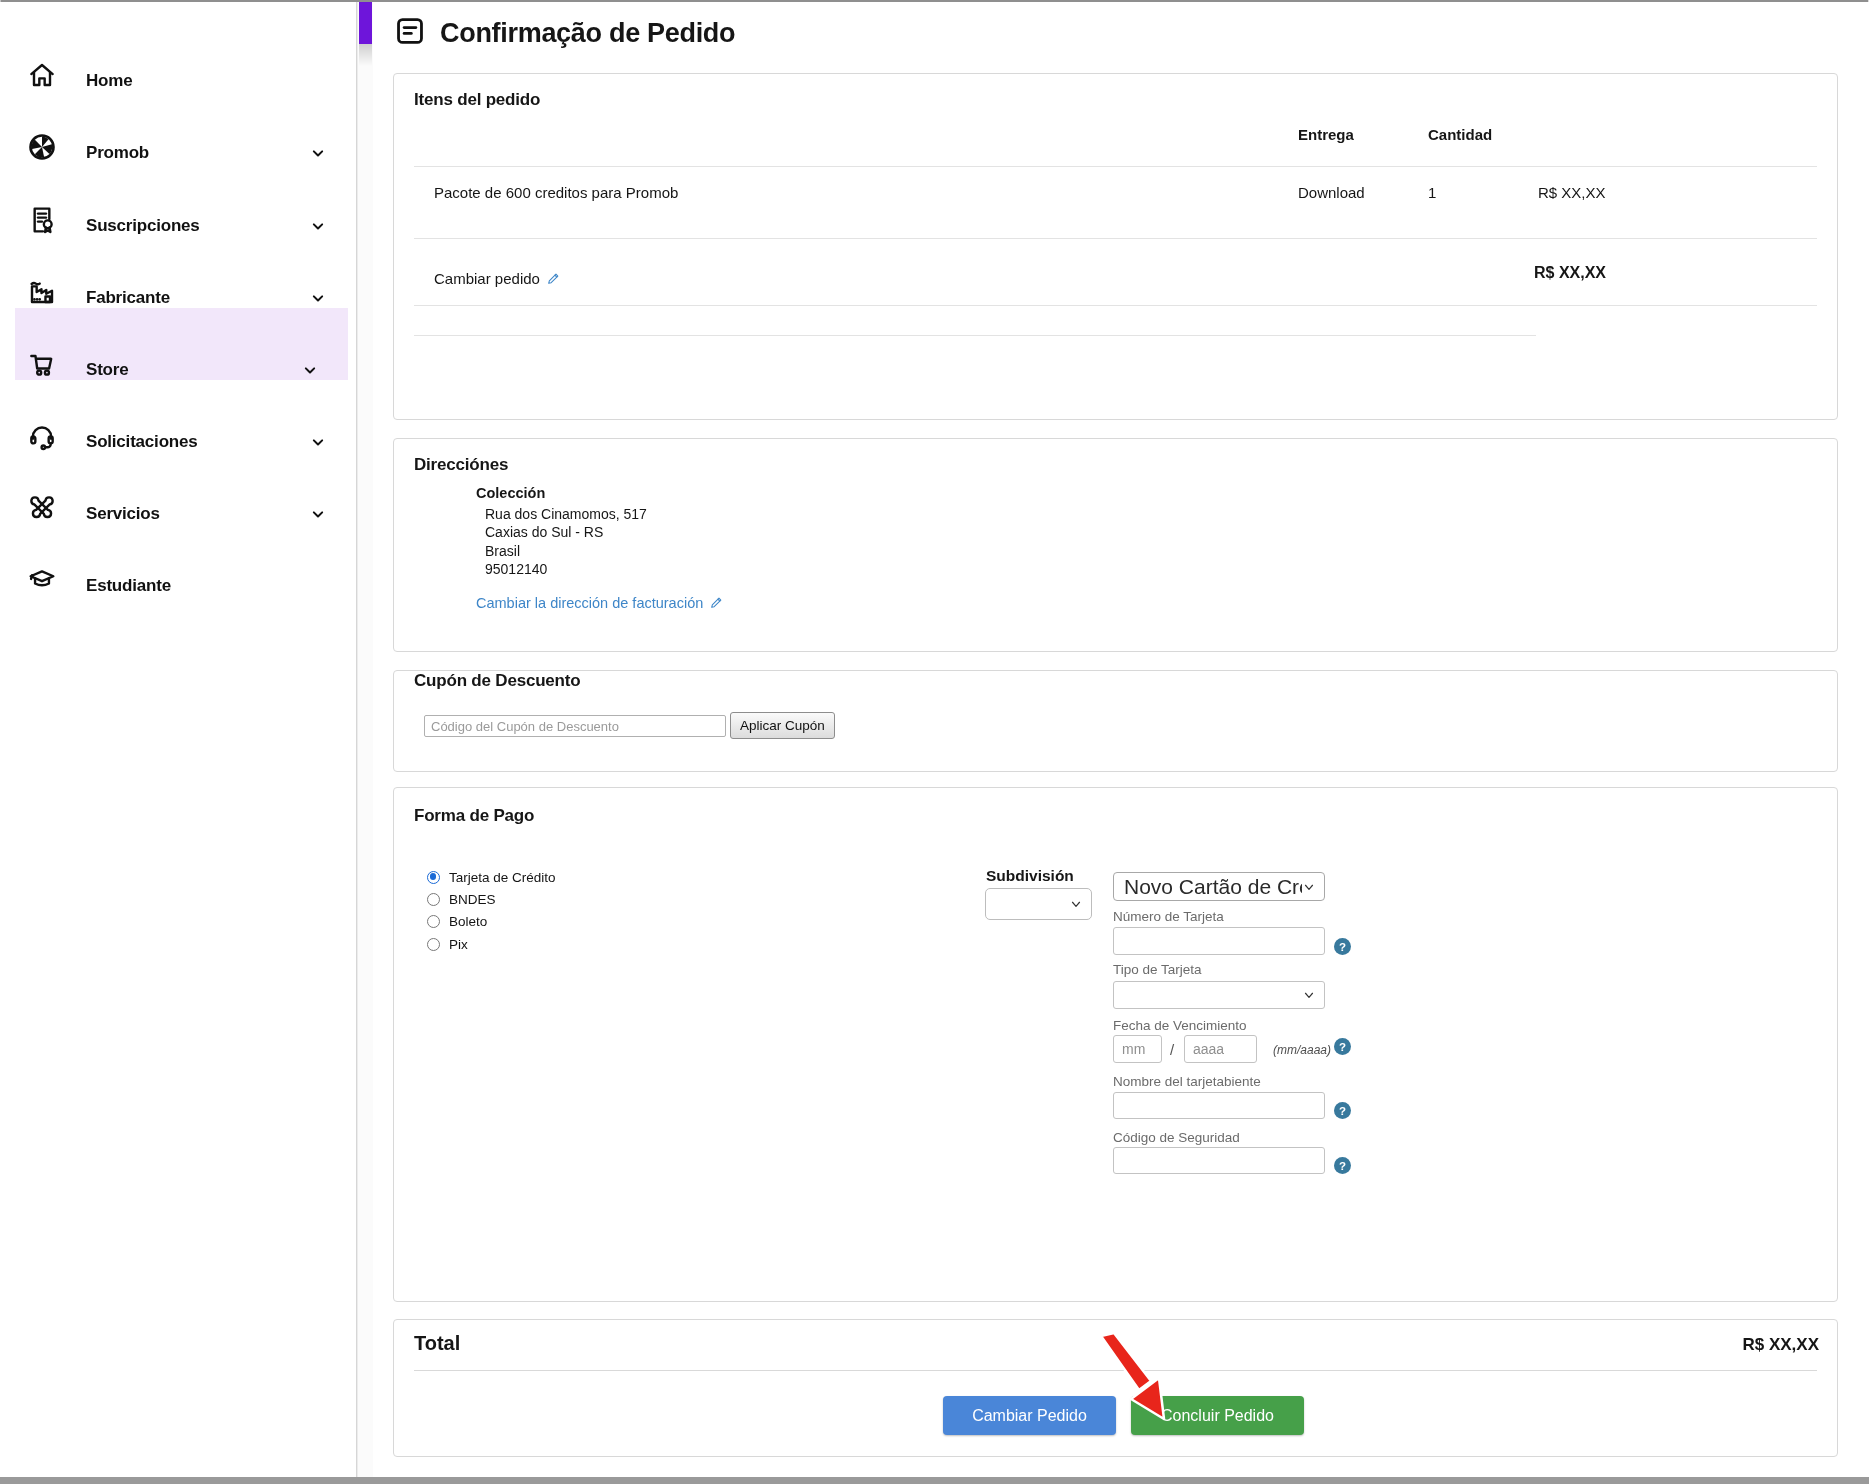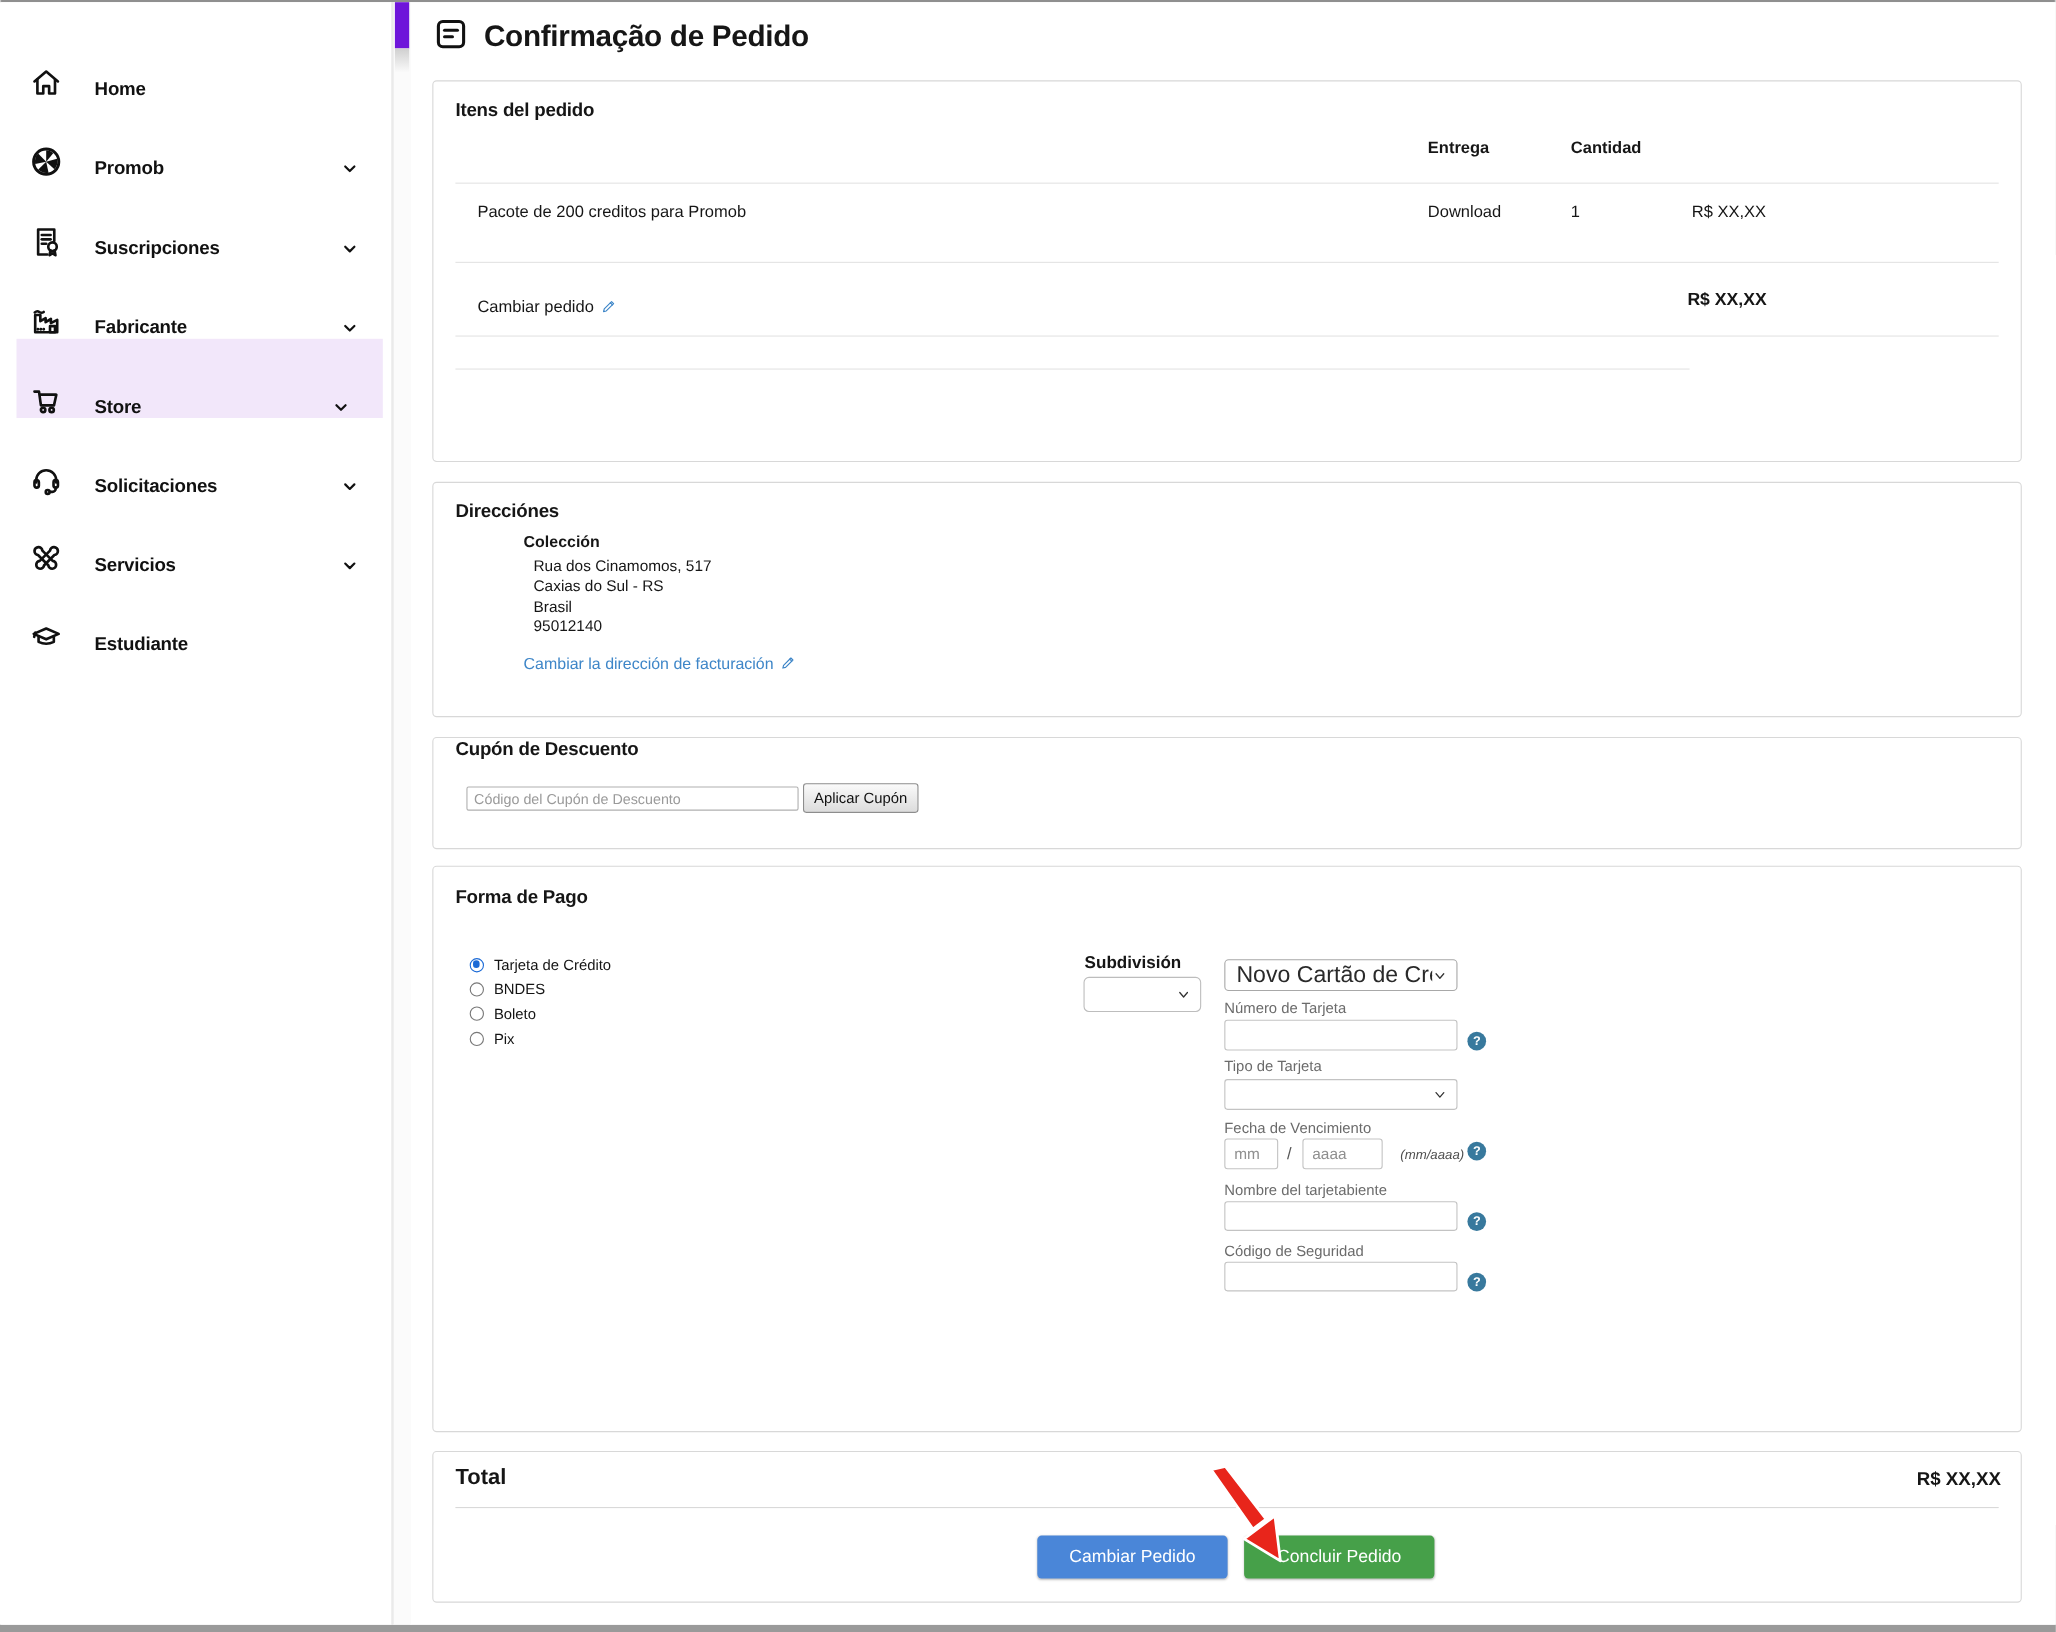--- a/index.html
+++ b/index.html
@@ -240,21 +240,21 @@
       <span class="page-title">Confirmação de Pedido</span>
     </div>
 
     <div class="card" style="top:71px;height:347px;">
       <div class="card-title" style="top:16px;">Itens del pedido</div>
       <div class="th" style="left:904px;top:52px;">Entrega</div>
       <div class="th" style="left:1034px;top:52px;">Cantidad</div>
       <div class="sep" style="left:20px;top:92px;width:1403px;"></div>
 
       <div>
-        <a class="link td" style="left:40px;top:110px;">Pacote de 200 creditos para Promob</a>
+        <a class="link td" style="left:40px;top:110px;">Pacote de 600 creditos para Promob</a>
         <div class="td" style="left:904px;top:110px;">Download</div>
         <div class="td" style="left:1034px;top:110px;">1</div>
         <div class="td" style="left:1144px;top:110px;">R$ XX,XX</div>
       </div>
       <div class="sep" style="left:20px;top:164px;width:1403px;"></div>
 
       <div>
         <a class="link td" style="left:40px;top:196px;"><span>Cambiar pedido</span><span class="pencil"><svg viewBox="0 0 24 24">
                 <path d="M5.2 18.8 l.9 -3.5 L15.5 5.9 l2.6 2.6 L8.7 17.9 l-3.5 .9 Z"></path>
                 <path d="M14 7.4 l2.6 2.6"></path>

